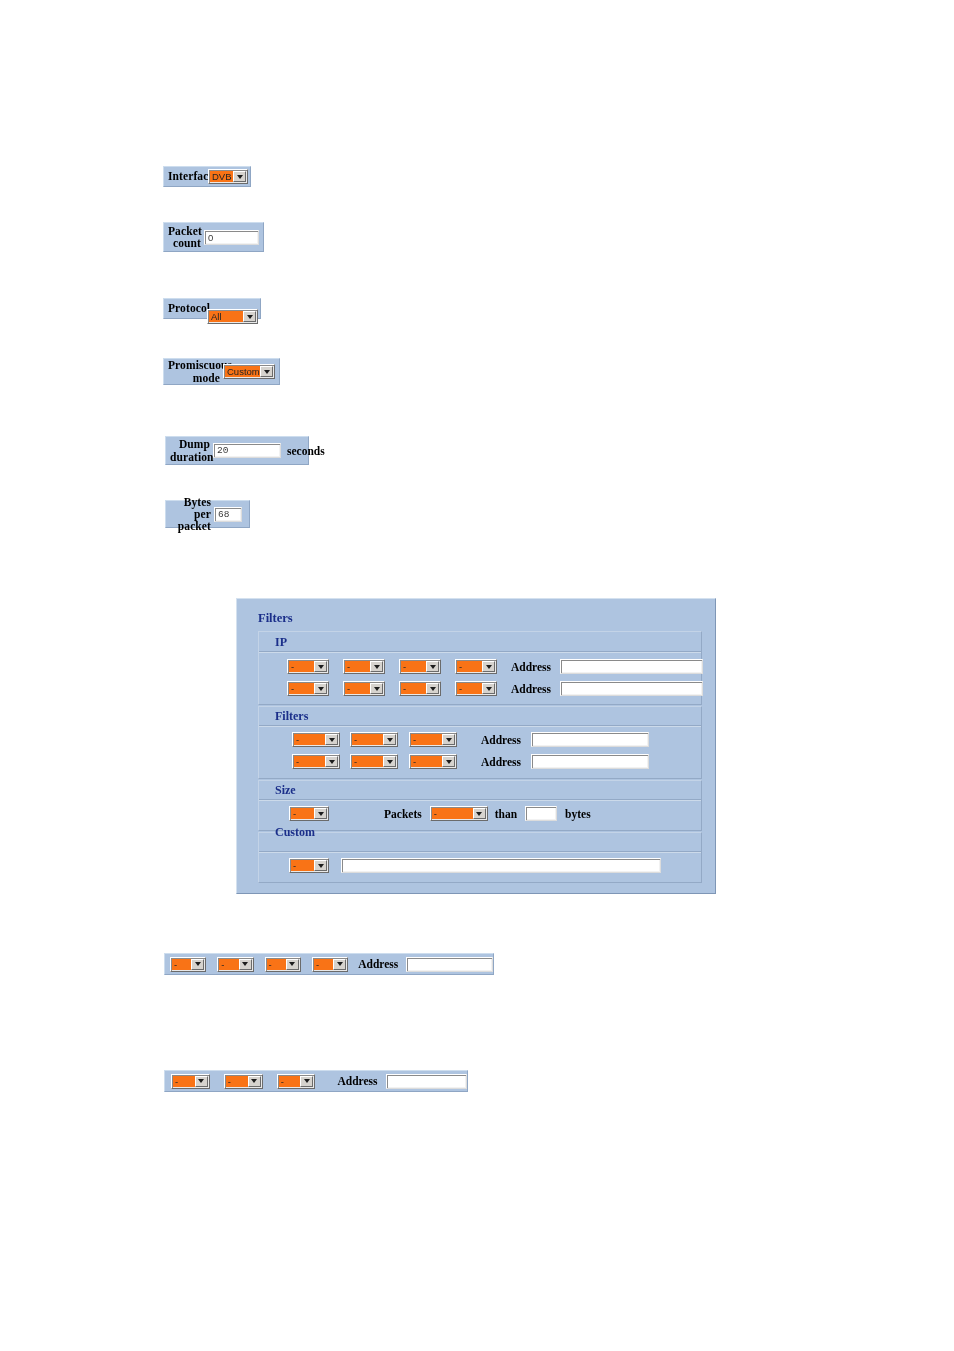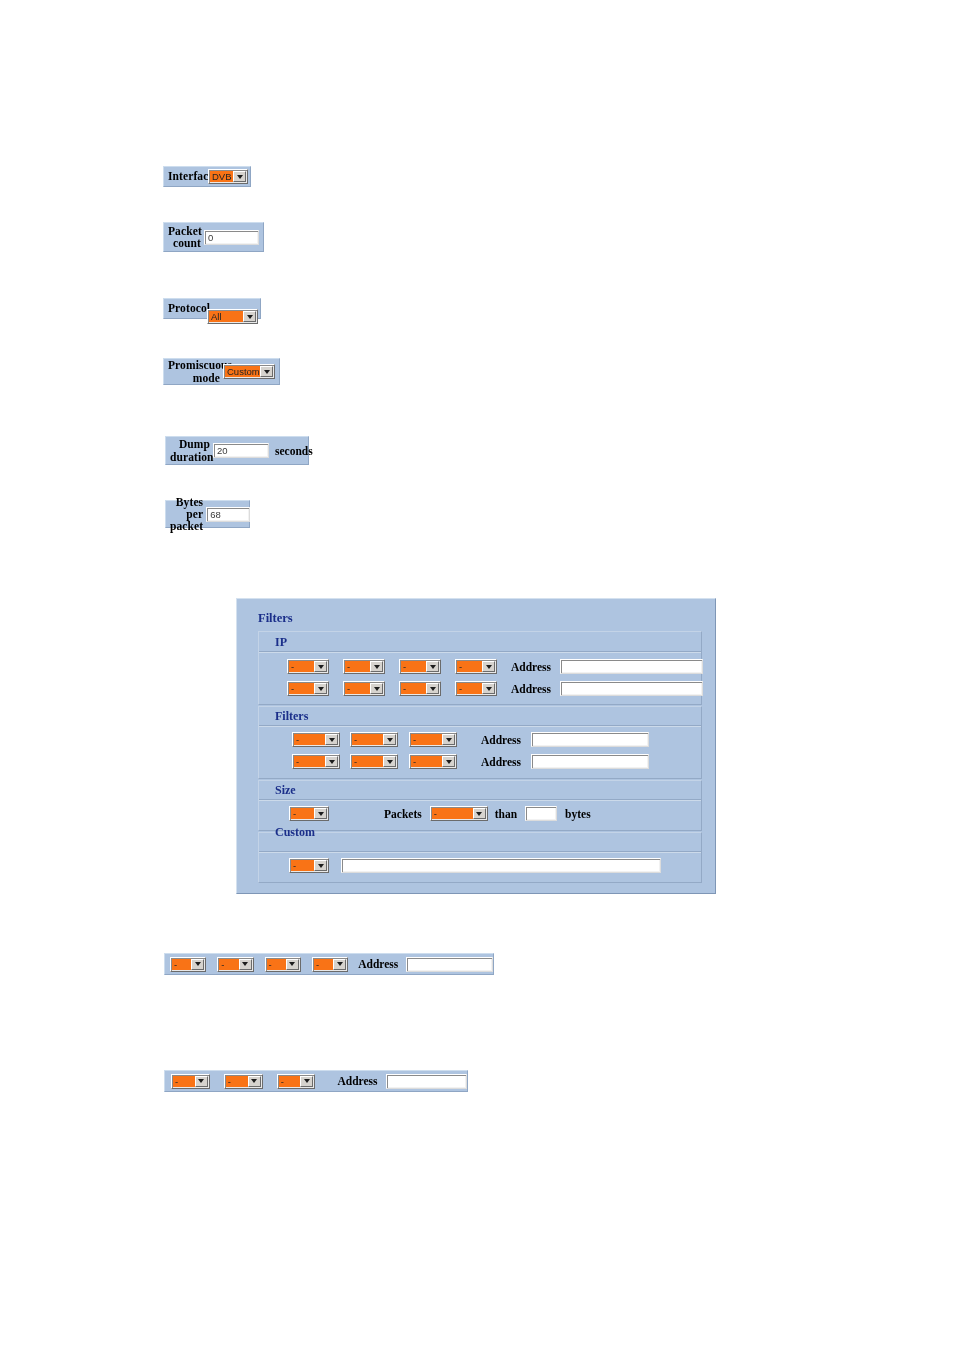--- a/index.html
+++ b/index.html
@@ -221,31 +221,31 @@
       <span class="arrowbox"></span>
     </div>
   </div>
 </div>
 
 <div class="formrow panel" style="left:165px; top:436px; width:144px; height:29px;">
   <div class="labelcell" style="width:47px;">
     <span class="lbl">Dump duration</span>
   </div>
   <div class="ctrlcell" style="padding-right:0;">
-    <div class="textbox" style="width:56px;">20</div>
+    <div class="textbox" style="width:68px;font-family:Liberation Mono, monospace;">20</div>
     <span class="unit">seconds</span>
   </div>
 </div>
 
 <div class="formrow panel" style="left:165px; top:500px; width:85px; height:28px;">
   <div class="labelcell" style="width:48px;">
     <span class="lbl">Bytes per packet</span>
   </div>
   <div class="ctrlcell">
-    <div class="textbox" style="width:44px;">68</div>
+    <div class="textbox" style="width:28px;font-family:Liberation Mono, monospace;">68</div>
   </div>
 </div>
 
 <div id="filters-panel">
 
   <div class="filters-title">Filters</div>
 
   <div class="inner-box" style="top:32px; height:74px;"></div>
   <div class="sec-title" style="top:36px;">IP</div>
   <div class="hrule" style="top:52px;"></div>

